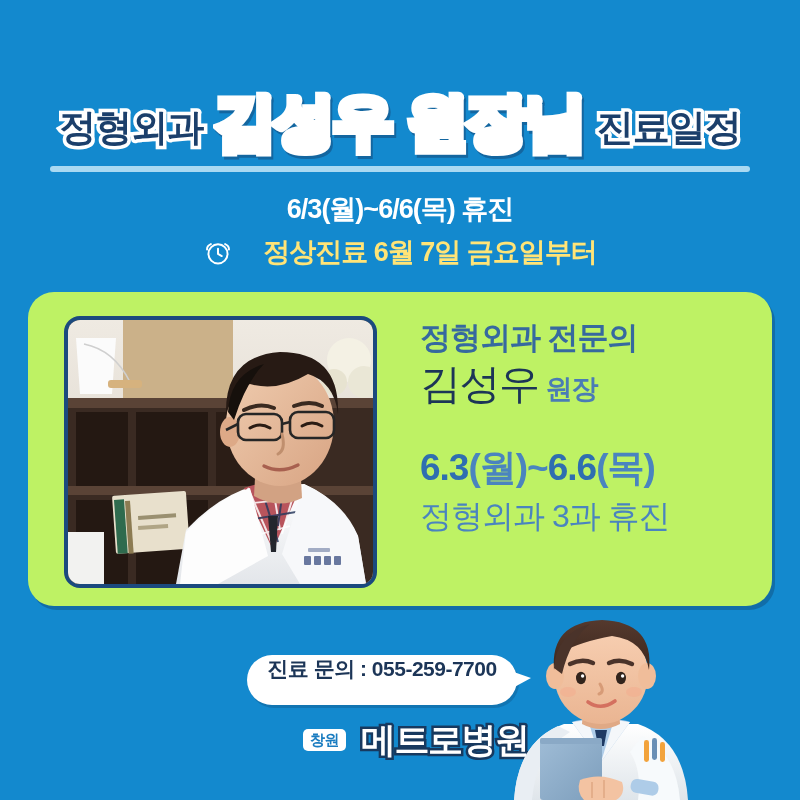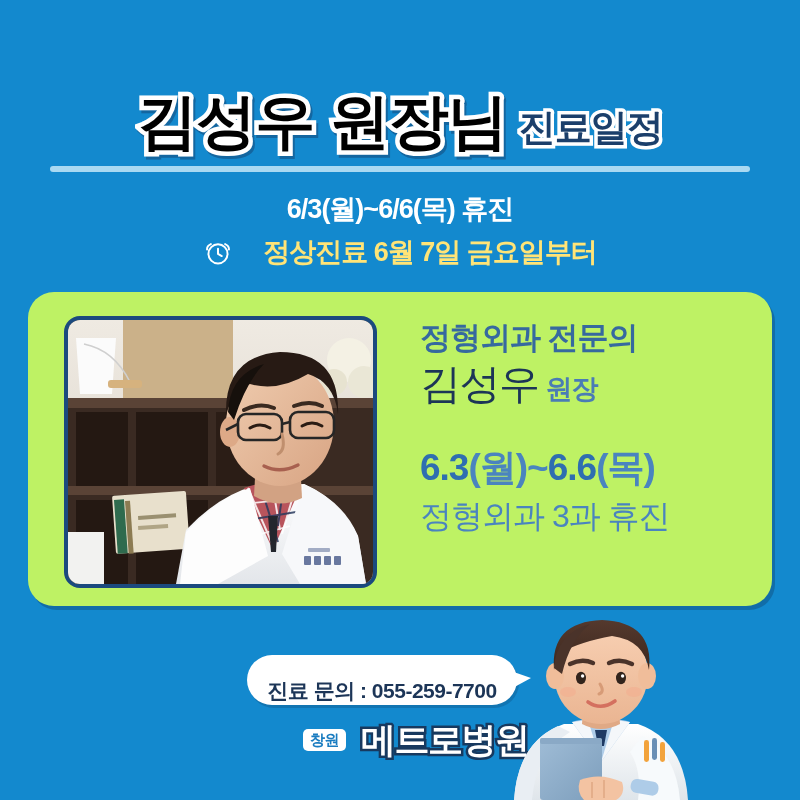--- a/index.html
+++ b/index.html
@@ -41,21 +41,21 @@
     paint-order: stroke fill;
     line-height: 1;
     position: relative;
     top: 5px;
     white-space: nowrap;
   }
   .title-main {
     font-size: 60px;
     font-weight: bold;
     letter-spacing: -1px;
-    color: #000000;
+    color: #ffffff;
     -webkit-text-stroke: 9px #ffffff;
     paint-order: stroke fill;
     line-height: 1;
     white-space: nowrap;
     filter: drop-shadow(2px 3px 0 rgba(20,60,105,0.45));
   }
 
   #divider {
     position: absolute;
     left: 50px;
@@ -180,21 +180,21 @@
   
   #phone-bubble {
     position: absolute;
     left: 247px;
     top: 655px;
     width: 270px;
     height: 50px;
     background: #ffffff;
     border-radius: 25px;
     display: flex;
-    align-items: flex-end;
+    align-items: flex-start;
     justify-content: center;
     box-shadow: 2px 3px 0 rgba(12,45,80,0.22);
   }
   #phone-bubble .phone-text {
     font-size: 21px;
     font-weight: bold;
     letter-spacing: -0.5px;
     color: #1c3557;
     white-space: nowrap;
   }
@@ -249,20 +249,21 @@
     height: 188px;
   }
   #character svg { display: block; width: 100%; height: 100%; }
 </style>
 </head>
 <body>
 
 <div id="poster">
 
   <div id="header">
+    <span class="title-side">정형외과</span>
     <span class="title-main">김성우 원장님</span>
     <span class="title-side">진료일정</span>
   </div>
 
   <div id="divider"></div>
 
   <div id="subline-1">6/3(월)~6/6(목) 휴진</div>
 
   <div id="subline-2">
     <span>

